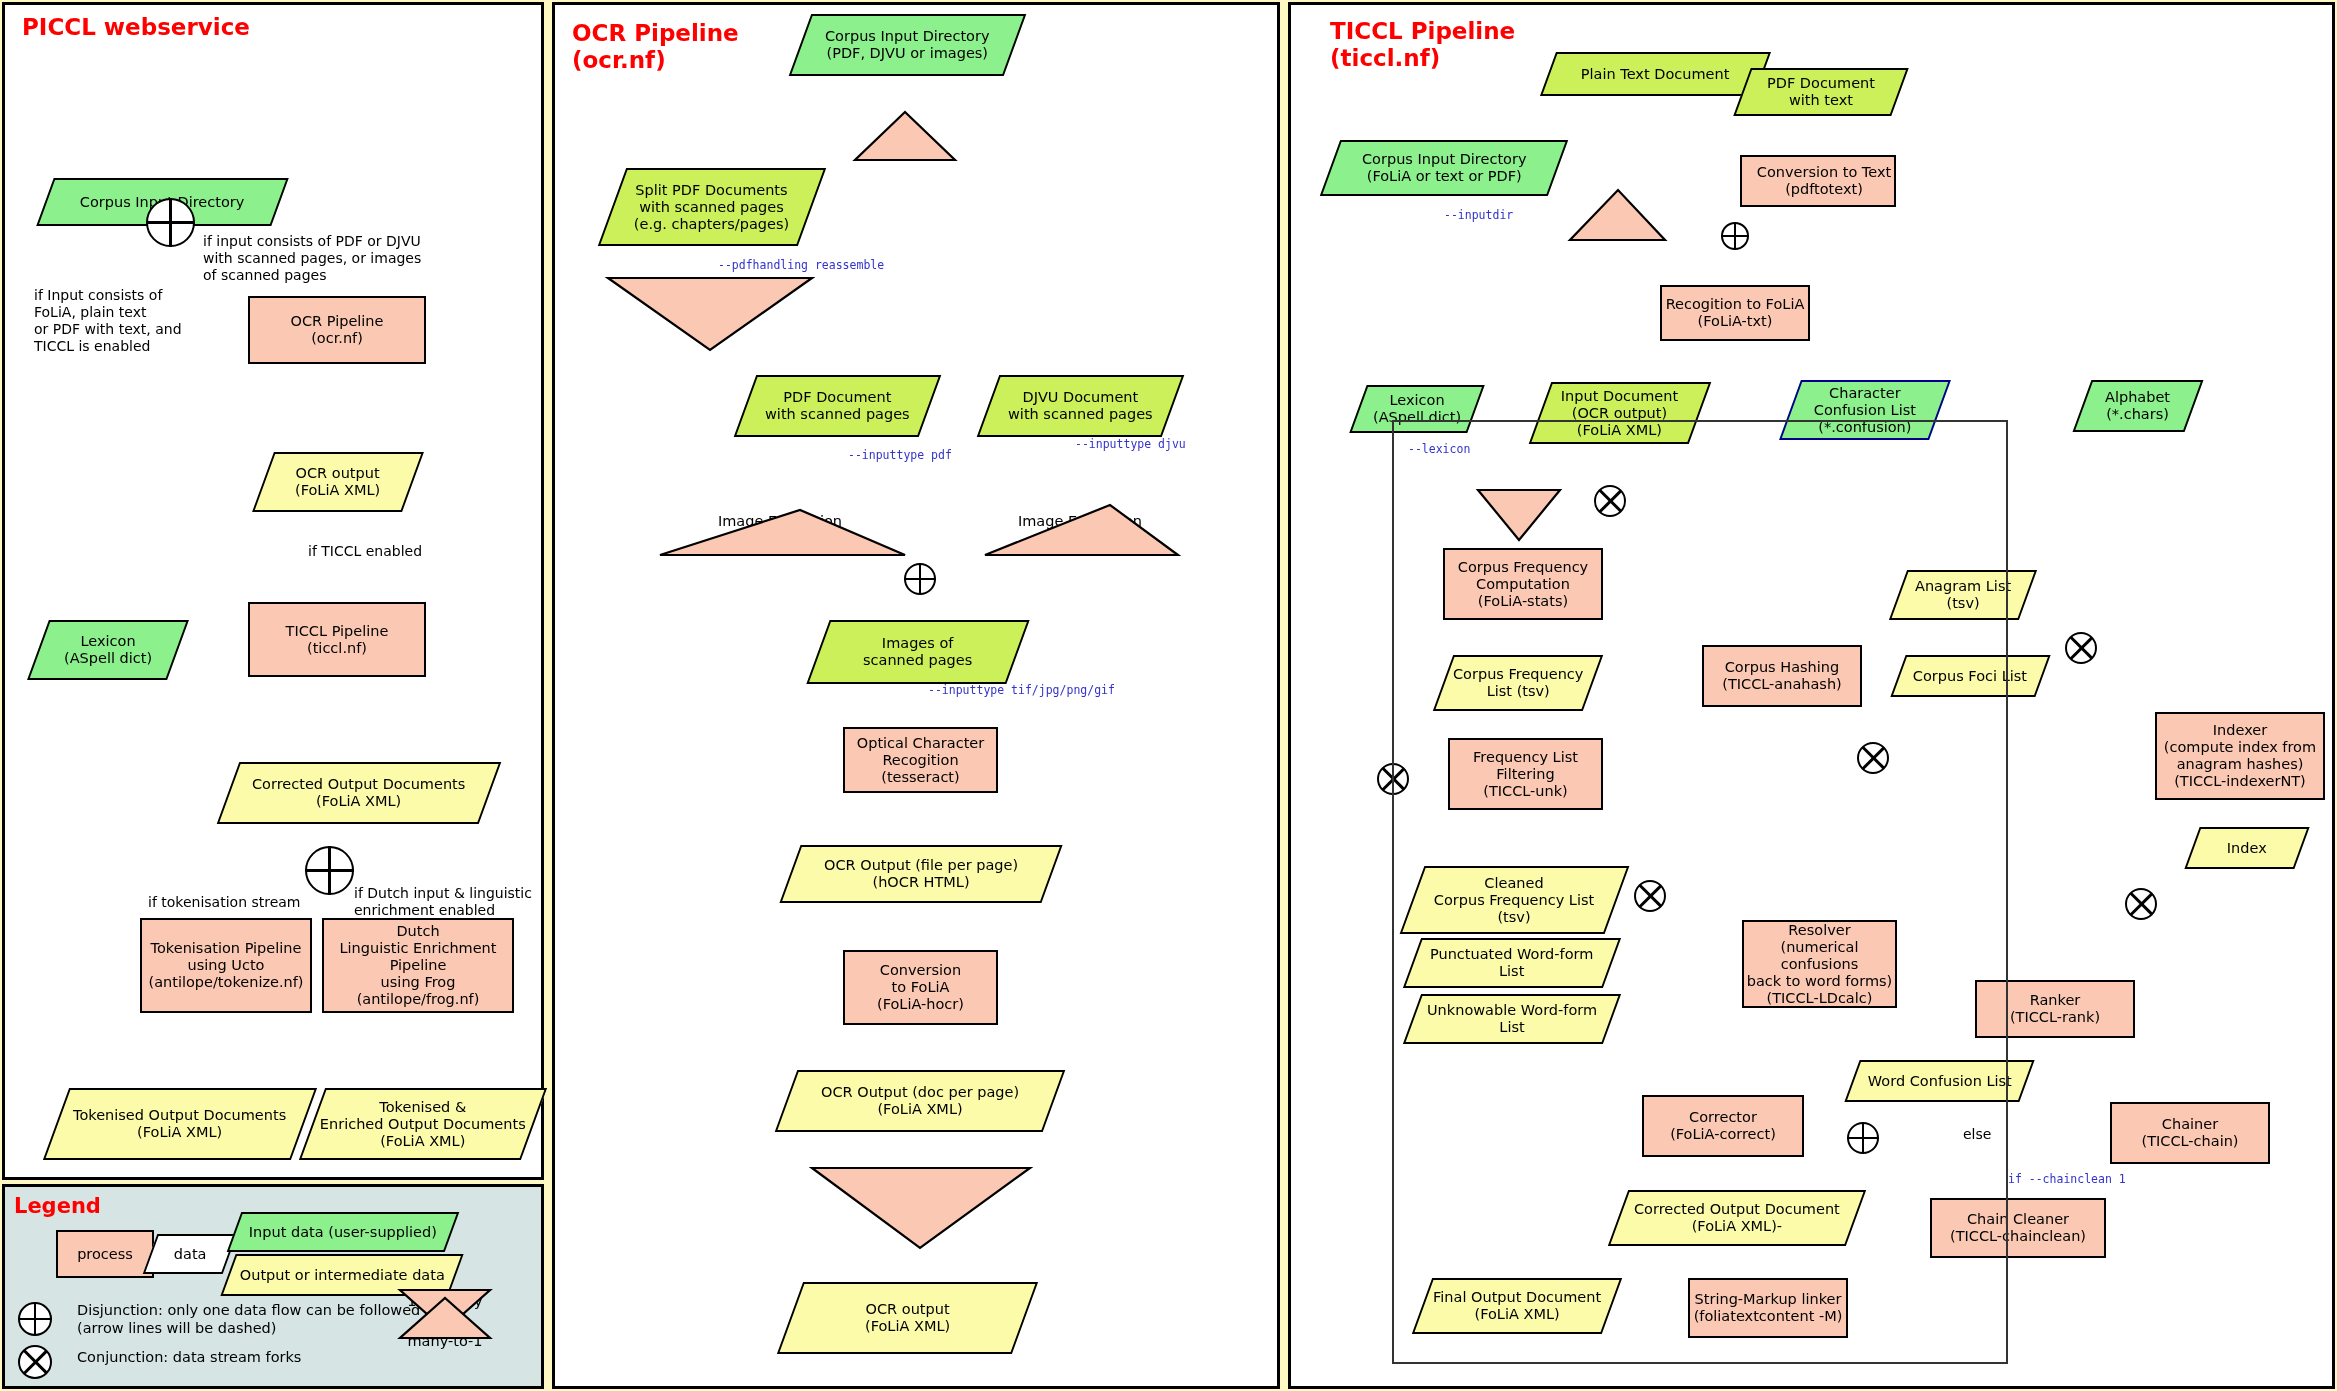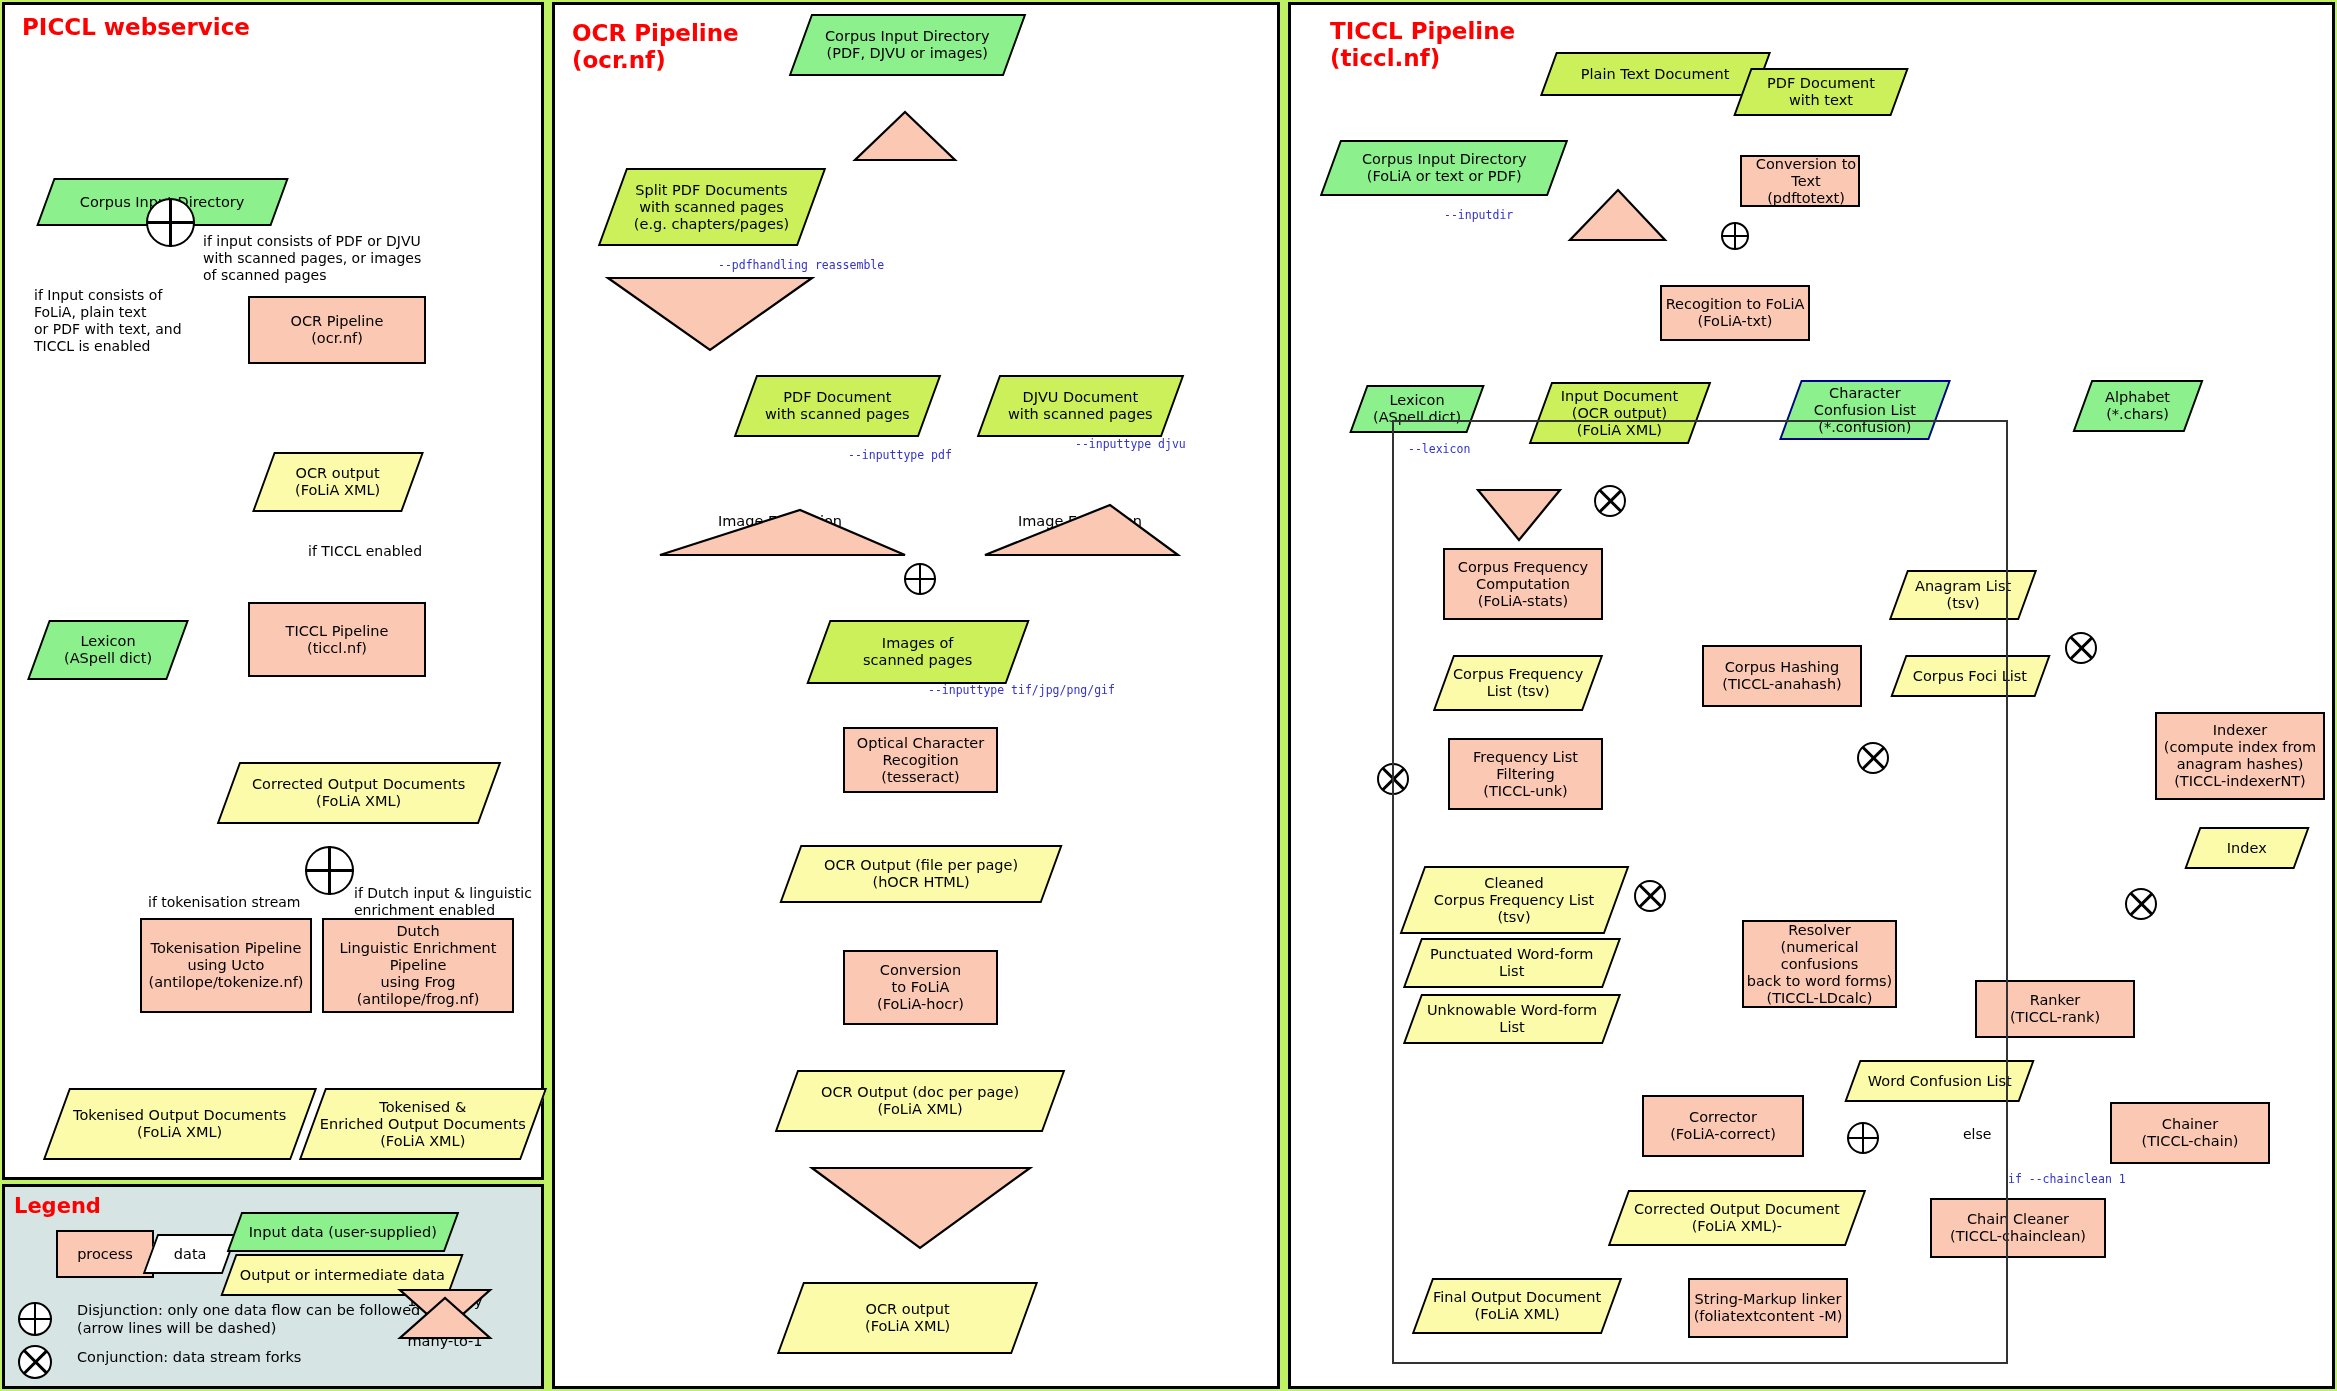--- a/index.html
+++ b/index.html
@@ -1,17 +1,17 @@
 <!DOCTYPE html>
 <html><head>
 <meta charset="utf-8">
 <style>
   html,body{margin:0;padding:0;background:#ffffff;}
   body{font-family:"DejaVu Sans","Liberation Sans",sans-serif;}
-  #canvas{position:relative;width:2337px;height:1391px;background:#bef264;overflow:hidden;}
+  #canvas{position:relative;width:2337px;height:1391px;background:#fef9c3;overflow:hidden;}
 
   .panel{position:absolute;border:3px solid #000;background:#fff;box-sizing:border-box;}
 
   .ptitle{position:absolute;color:#ff0000;font-weight:bold;font-size:23px;line-height:27px;white-space:pre-line;}
 
   
   .node{position:absolute;box-sizing:border-box;display:flex;align-items:center;
         justify-content:center;text-align:center;font-size:14.5px;line-height:17px;color:#000;
         white-space:pre-line;}
 
@@ -375,21 +375,21 @@
     <span>PDF Document
 with text</span>
   </div>
 
   <div class="node datain skew" style="left:1330px;top:140px;width:228px;height:56px;">
     <span>Corpus  Input Directory
 (FoLiA or text or PDF)</span>
   </div>
   <div class="opt" style="left:1444px;top:208px;">--inputdir</div>
 
-  <div class="node proc" style="left:1740px;top:155px;width:120px;height:52px;padding-left:12px;">
+  <div class="node proc" style="left:1740px;top:155px;width:156px;height:52px;padding-left:12px;">
     <span>Conversion to Text
 (pdftotext)</span>
   </div>
 
   <svg class="wires" style="z-index:2" viewBox="0 0 2337 1391">
     <polygon points="1570,240 1665,240 1618,190" fill="#fbc9b3" stroke="#000" stroke-width="2.2"></polygon>
   </svg>
   <div class="junc plus" style="left:1602px;top:204px;width:32px;height:32px;"></div>
   <div class="junc plus" style="left:1721px;top:222px;width:28px;height:28px;"></div>
 

